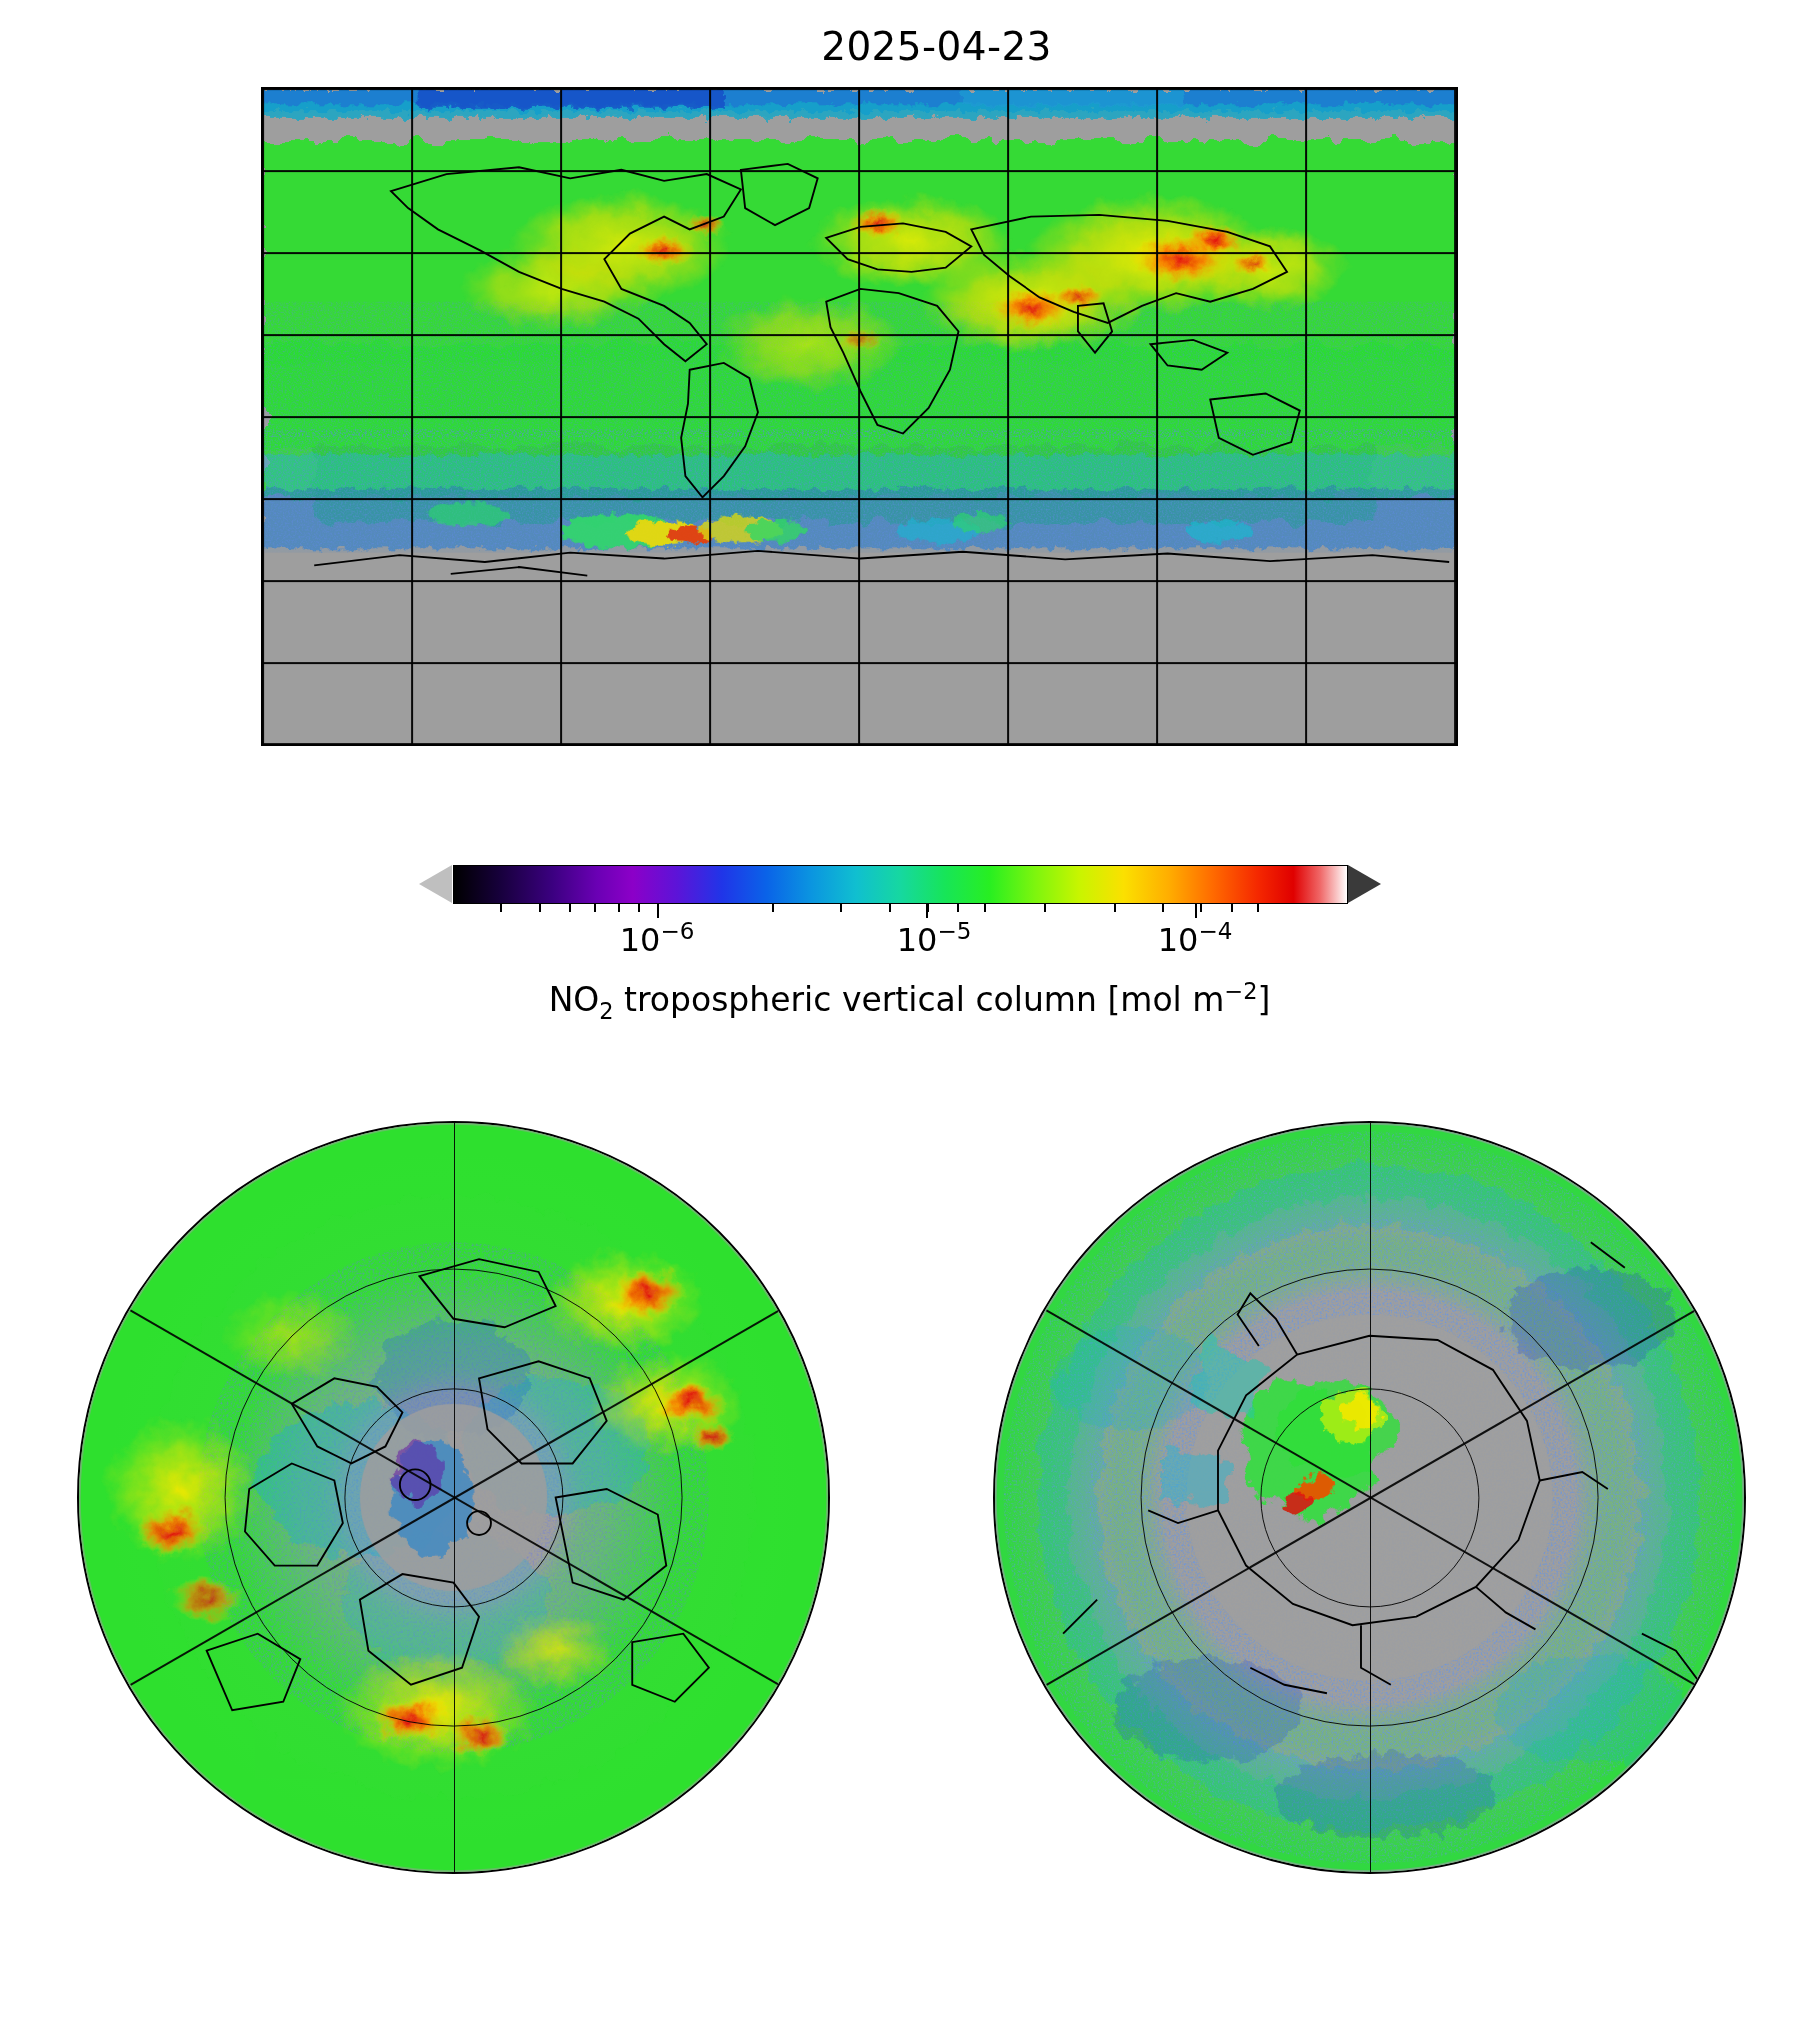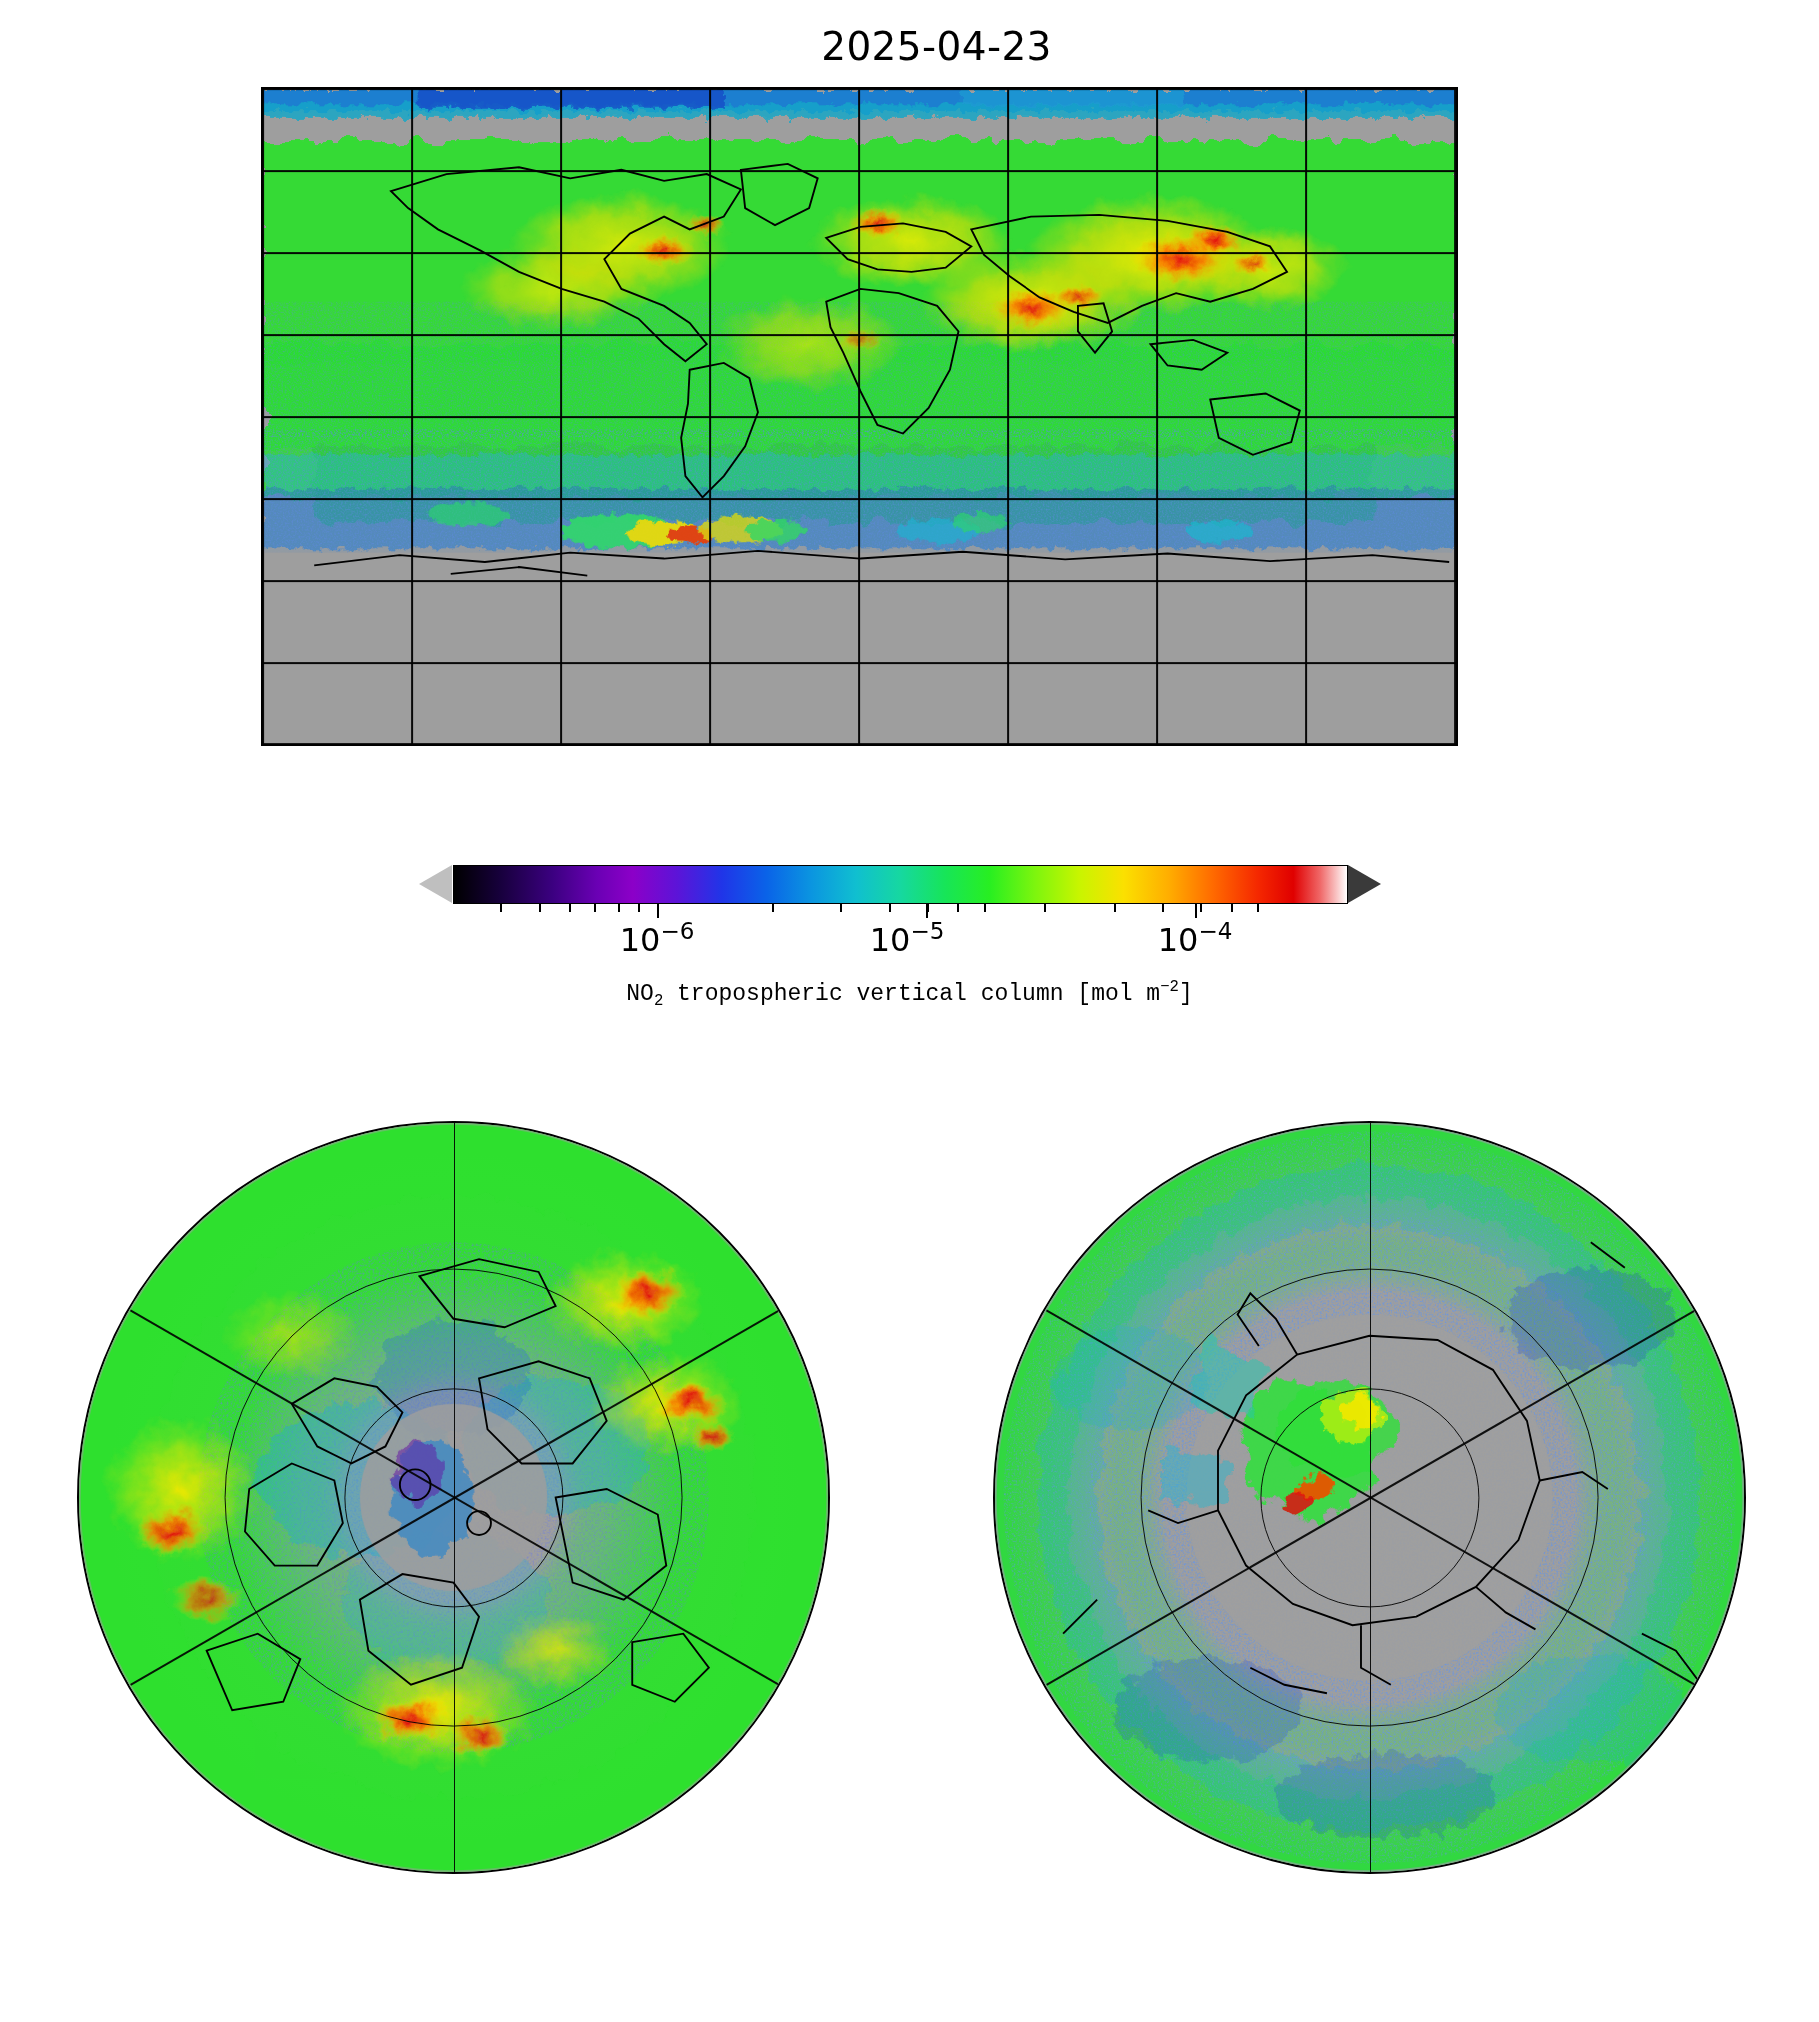--- a/index.html
+++ b/index.html
@@ -130,22 +130,21 @@
     white-space: nowrap;
   }
   .cb-ticklabel sup { font-size: 0.72em; }
 
   #cb-label {
     position: absolute;
     left: 0;
     top: 978px;
     width: 1819px;
     text-align: center;
-    font-size: 23px;
-    font-family: Liberation Mono, monospace;
+    font-size: 33px;
   }
   #cb-label sub { font-size: 0.68em; }
   #cb-label sup { font-size: 0.68em; }
 
   
   .polar-panel {
     position: absolute;
     width: 753px;
     height: 753px;
     border-radius: 50%;
@@ -364,21 +363,21 @@
   <div class="cb-tick minor" style="left:695px"></div>
   <div class="cb-tick minor" style="left:743px"></div>
   <div class="cb-tick minor" style="left:781px"></div>
   <div class="cb-tick minor" style="left:812px"></div>
   <div class="cb-tick minor" style="left:838px"></div>
   <div class="cb-tick major" style="left:776px"></div>
 
   <div class="cb-ticklabel" style="left:238px">
     <span>10</span><sup>−6</sup>
   </div>
-  <div class="cb-ticklabel" style="left:488px">
+  <div class="cb-ticklabel" style="left:515px">
     <span>10</span><sup>−5</sup>
   </div>
   <div class="cb-ticklabel" style="left:776px">
     <span>10</span><sup>−4</sup>
   </div>
 </div>
 
 <div id="cb-label">
   <span>NO</span><sub>2</sub><span> tropospheric vertical column [mol m</span><sup>−2</sup><span>]</span>
 </div>

